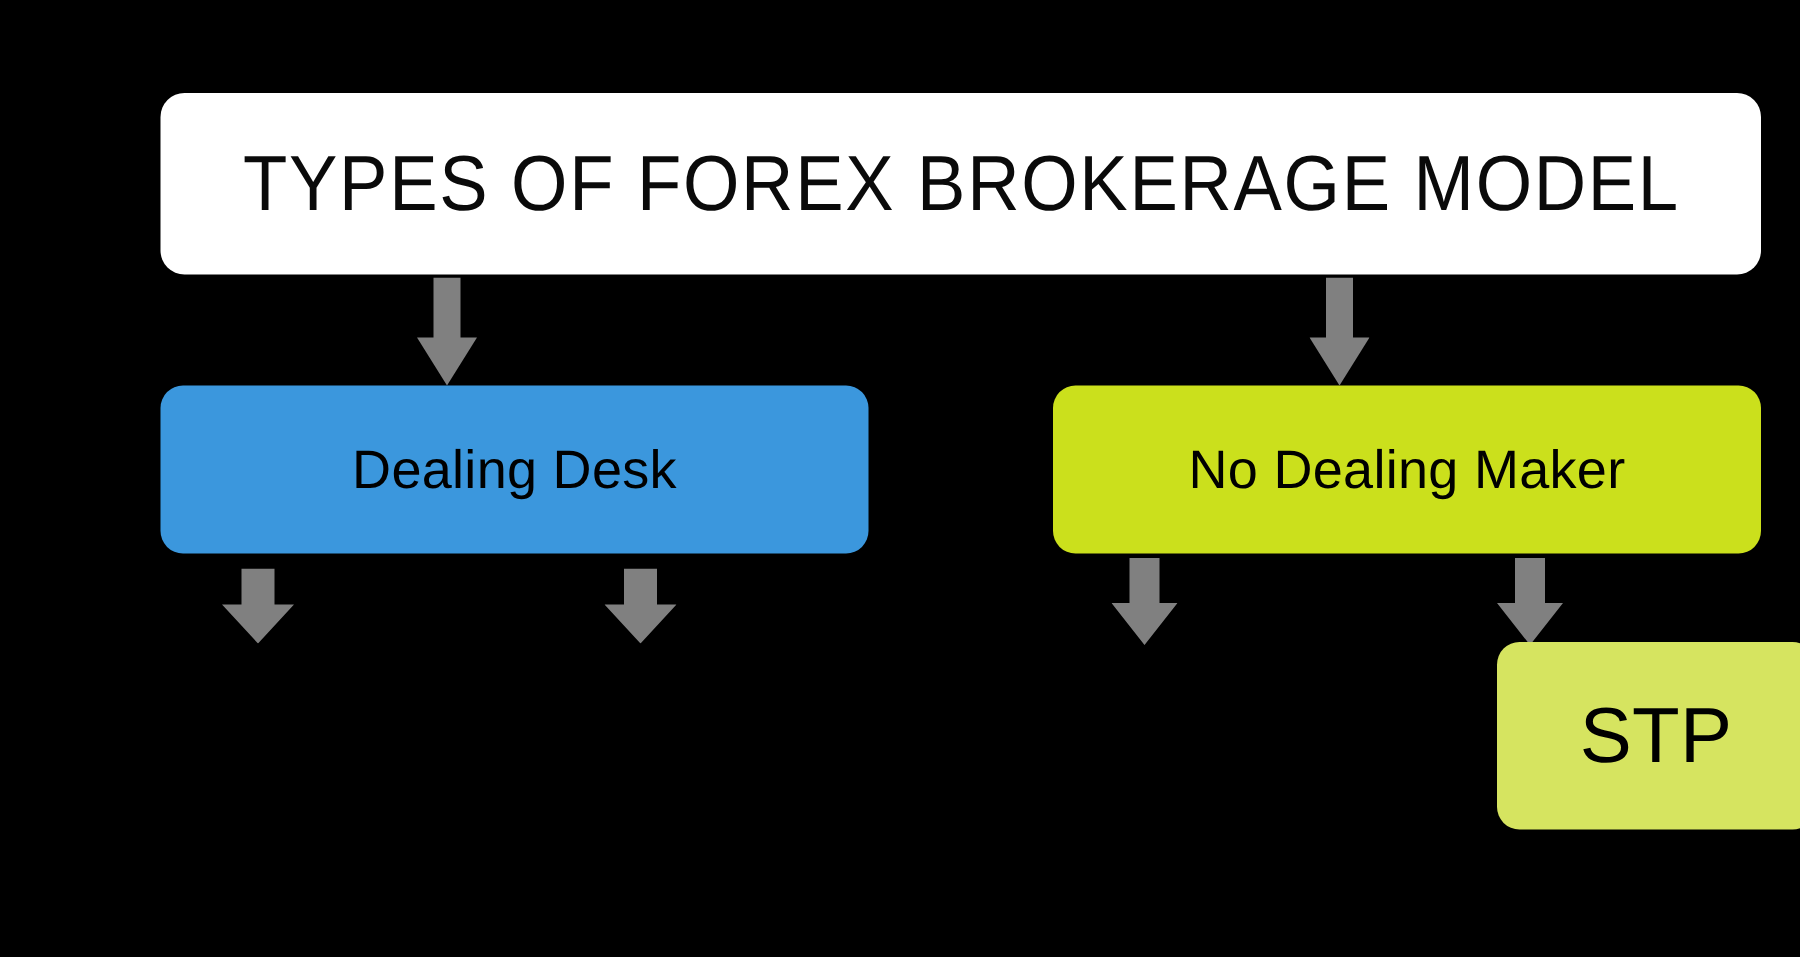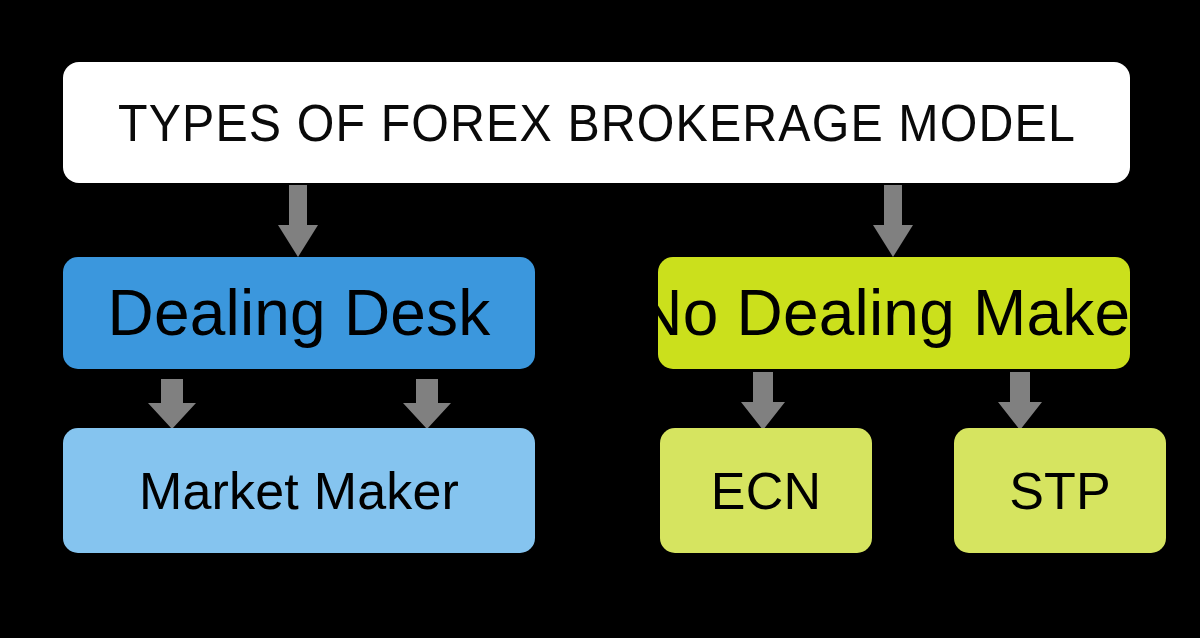--- a/index.html
+++ b/index.html
@@ -23,20 +23,21 @@
   .node {
     position: absolute;
     display: flex;
     align-items: center;
     justify-content: center;
     box-sizing: border-box;
     border-radius: 14px;
     text-align: left;
     line-height: 1;
     color: #000000;
+    margin-left: 44px;
   }
 
   
   #title-box {
     left: 63px;
     top: 62px;
     width: 1067px;
     height: 121px;
     background: #ffffff;
     border-radius: 16px;
@@ -62,21 +63,21 @@
   }
   #no-dealing-desk-box {
     left: 658px;
     top: 257px;
     width: 472px;
     height: 112px;
     background: #cbe01c;
     border-radius: 15px;
   }
   .lvl1-text {
-    font-size: 64px;
+    font-size: 36px;
     font-weight: 300;
     letter-spacing: 0.2px;
     white-space: nowrap;
   }
 
   
   #market-maker-box {
     left: 63px;
     top: 428px;
     width: 472px;
@@ -159,25 +160,19 @@
       <polygon points="12,0 32,0 32,30 44,30 22,58 0,30 12,30" fill="#808080"></polygon>
     </svg>
   </div>
 
   <div class="arrow" style="left:998px; top:372px; width:44px; height:58px;">
     <svg width="44" height="58" viewBox="0 0 44 58">
       <polygon points="12,0 32,0 32,30 44,30 22,58 0,30 12,30" fill="#808080"></polygon>
     </svg>
   </div>
 
-  <div class="node" id="market-maker-box" style="background: rgb(133, 196, 239);">
-    <span class="lvl2-text">Market Maker</span>
-  </div>
 
-  <div class="node" id="ecn-box" style="background: rgb(214, 228, 96);">
-    <span class="lvl2-text">ECN</span>
-  </div>
 
   <div class="node" id="stp-box" style="background: rgb(214, 228, 96);">
     <span class="lvl2-text">STP</span>
   </div>
 
 </div>
 
 </body></html>

